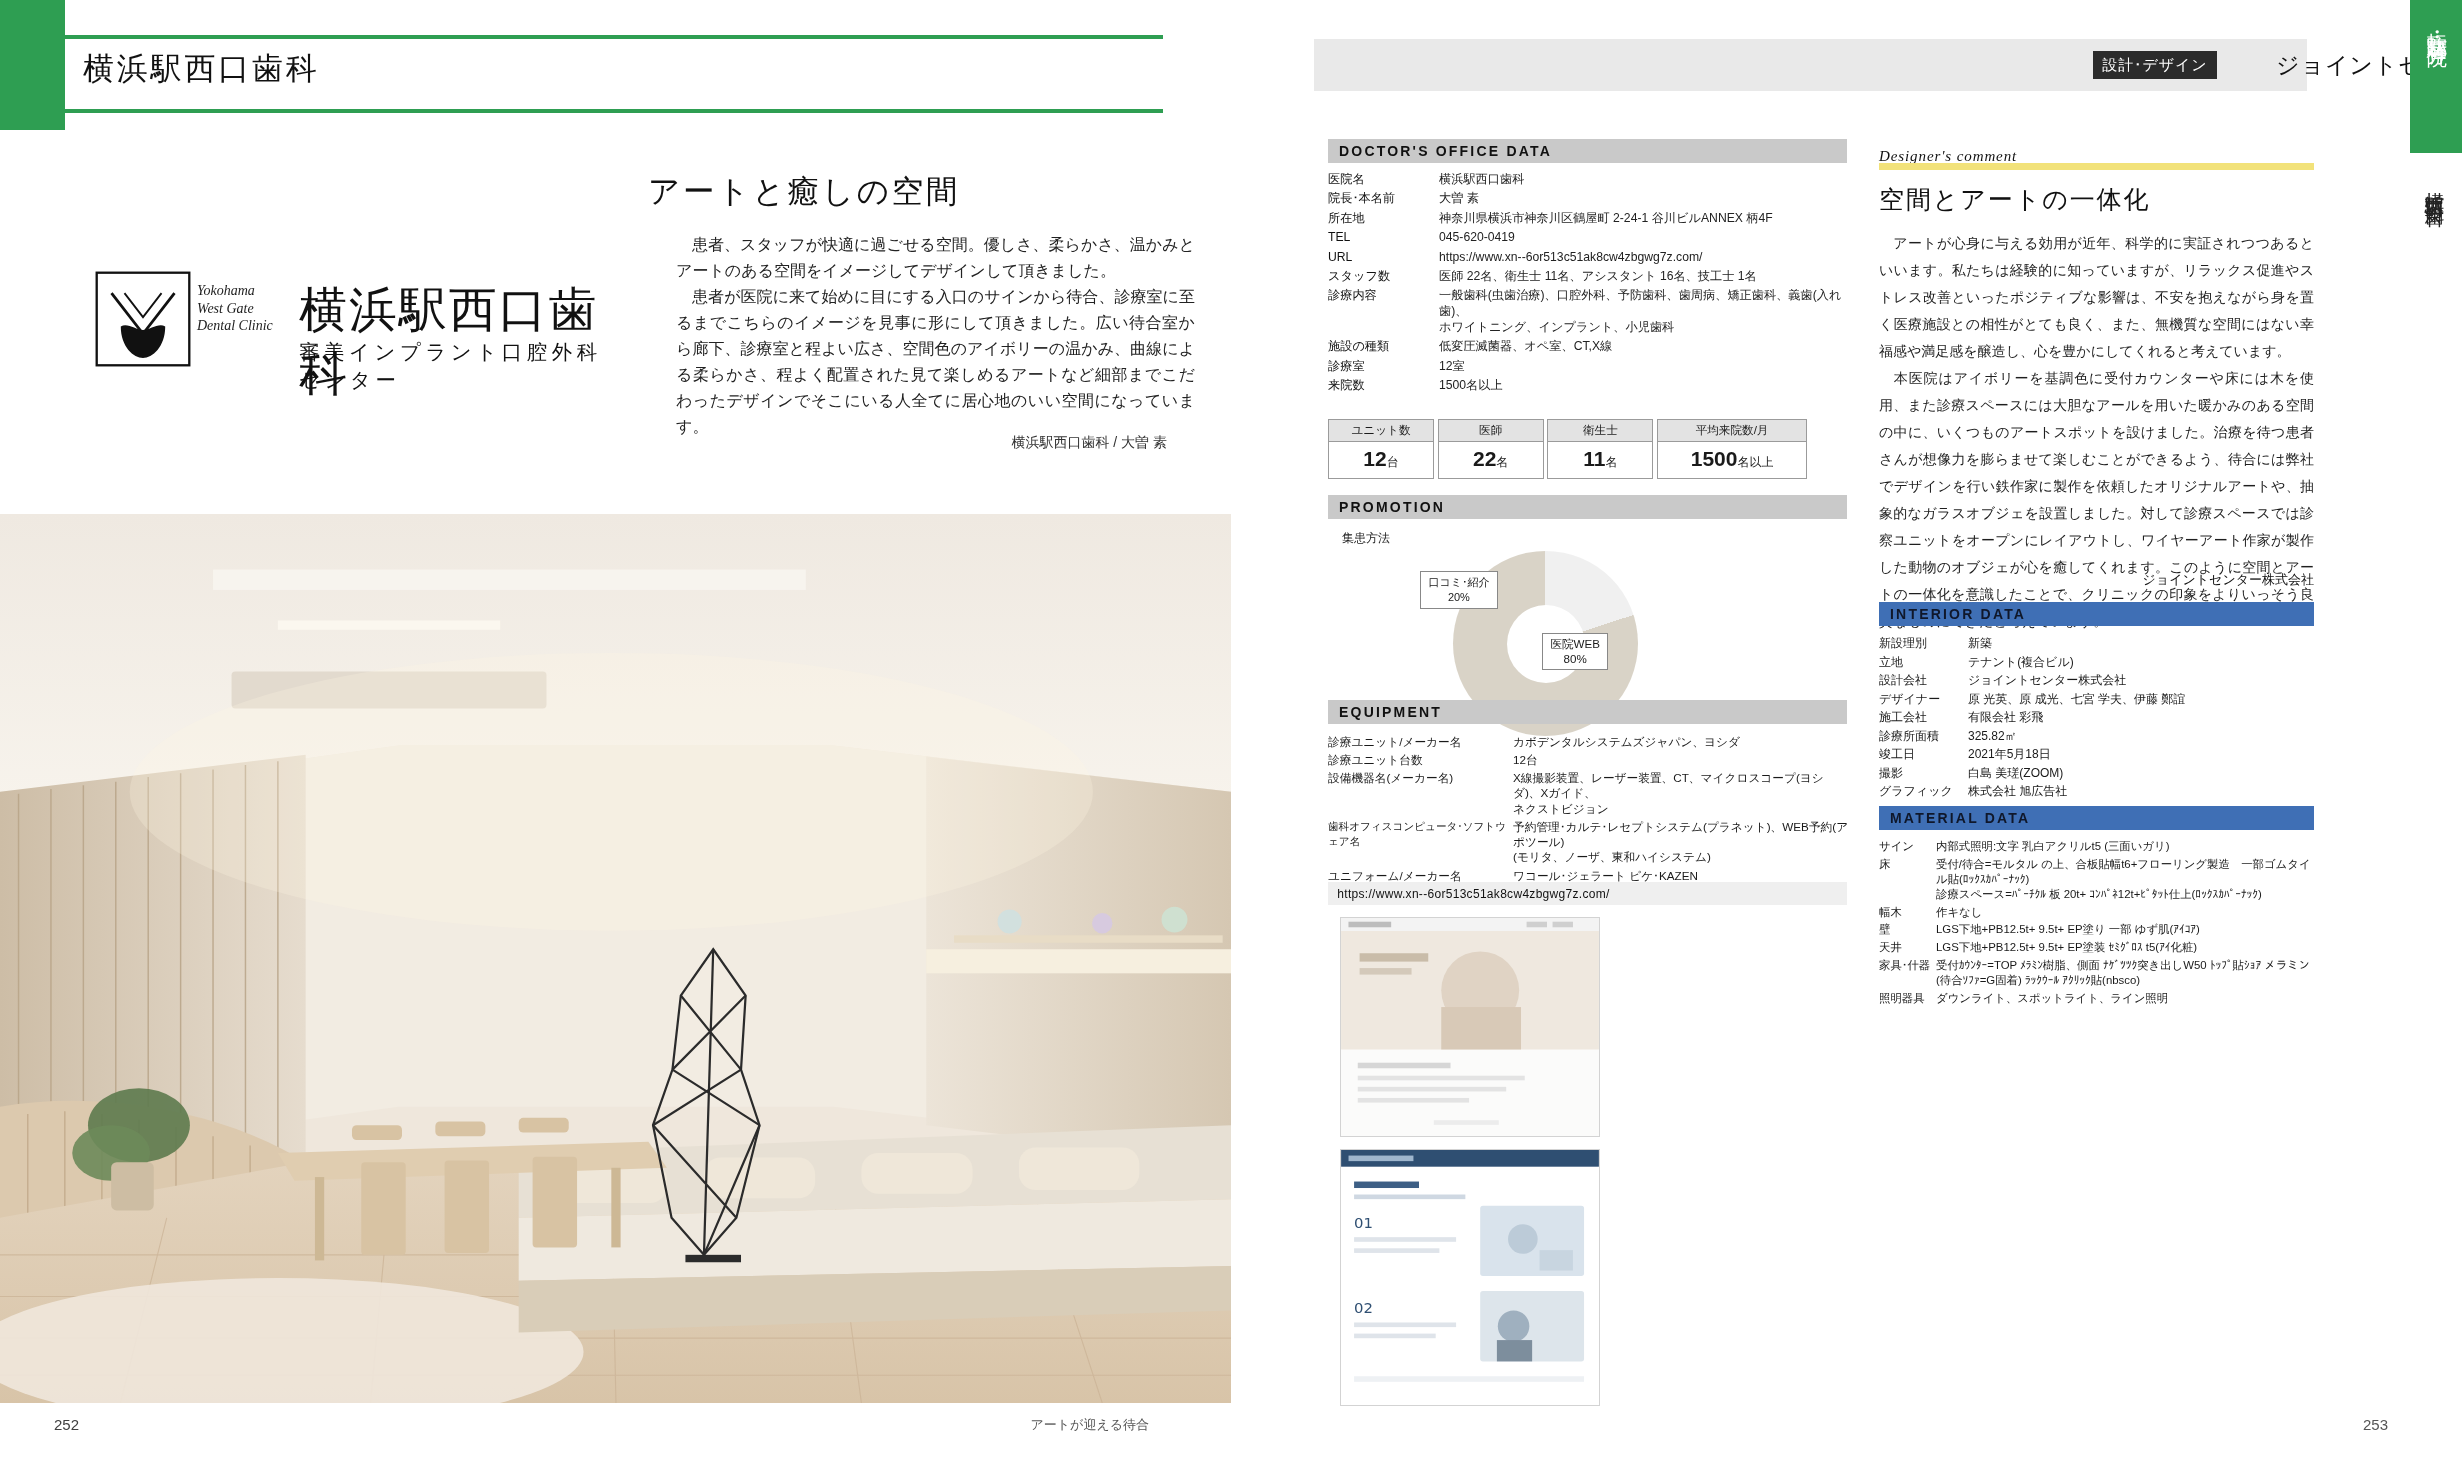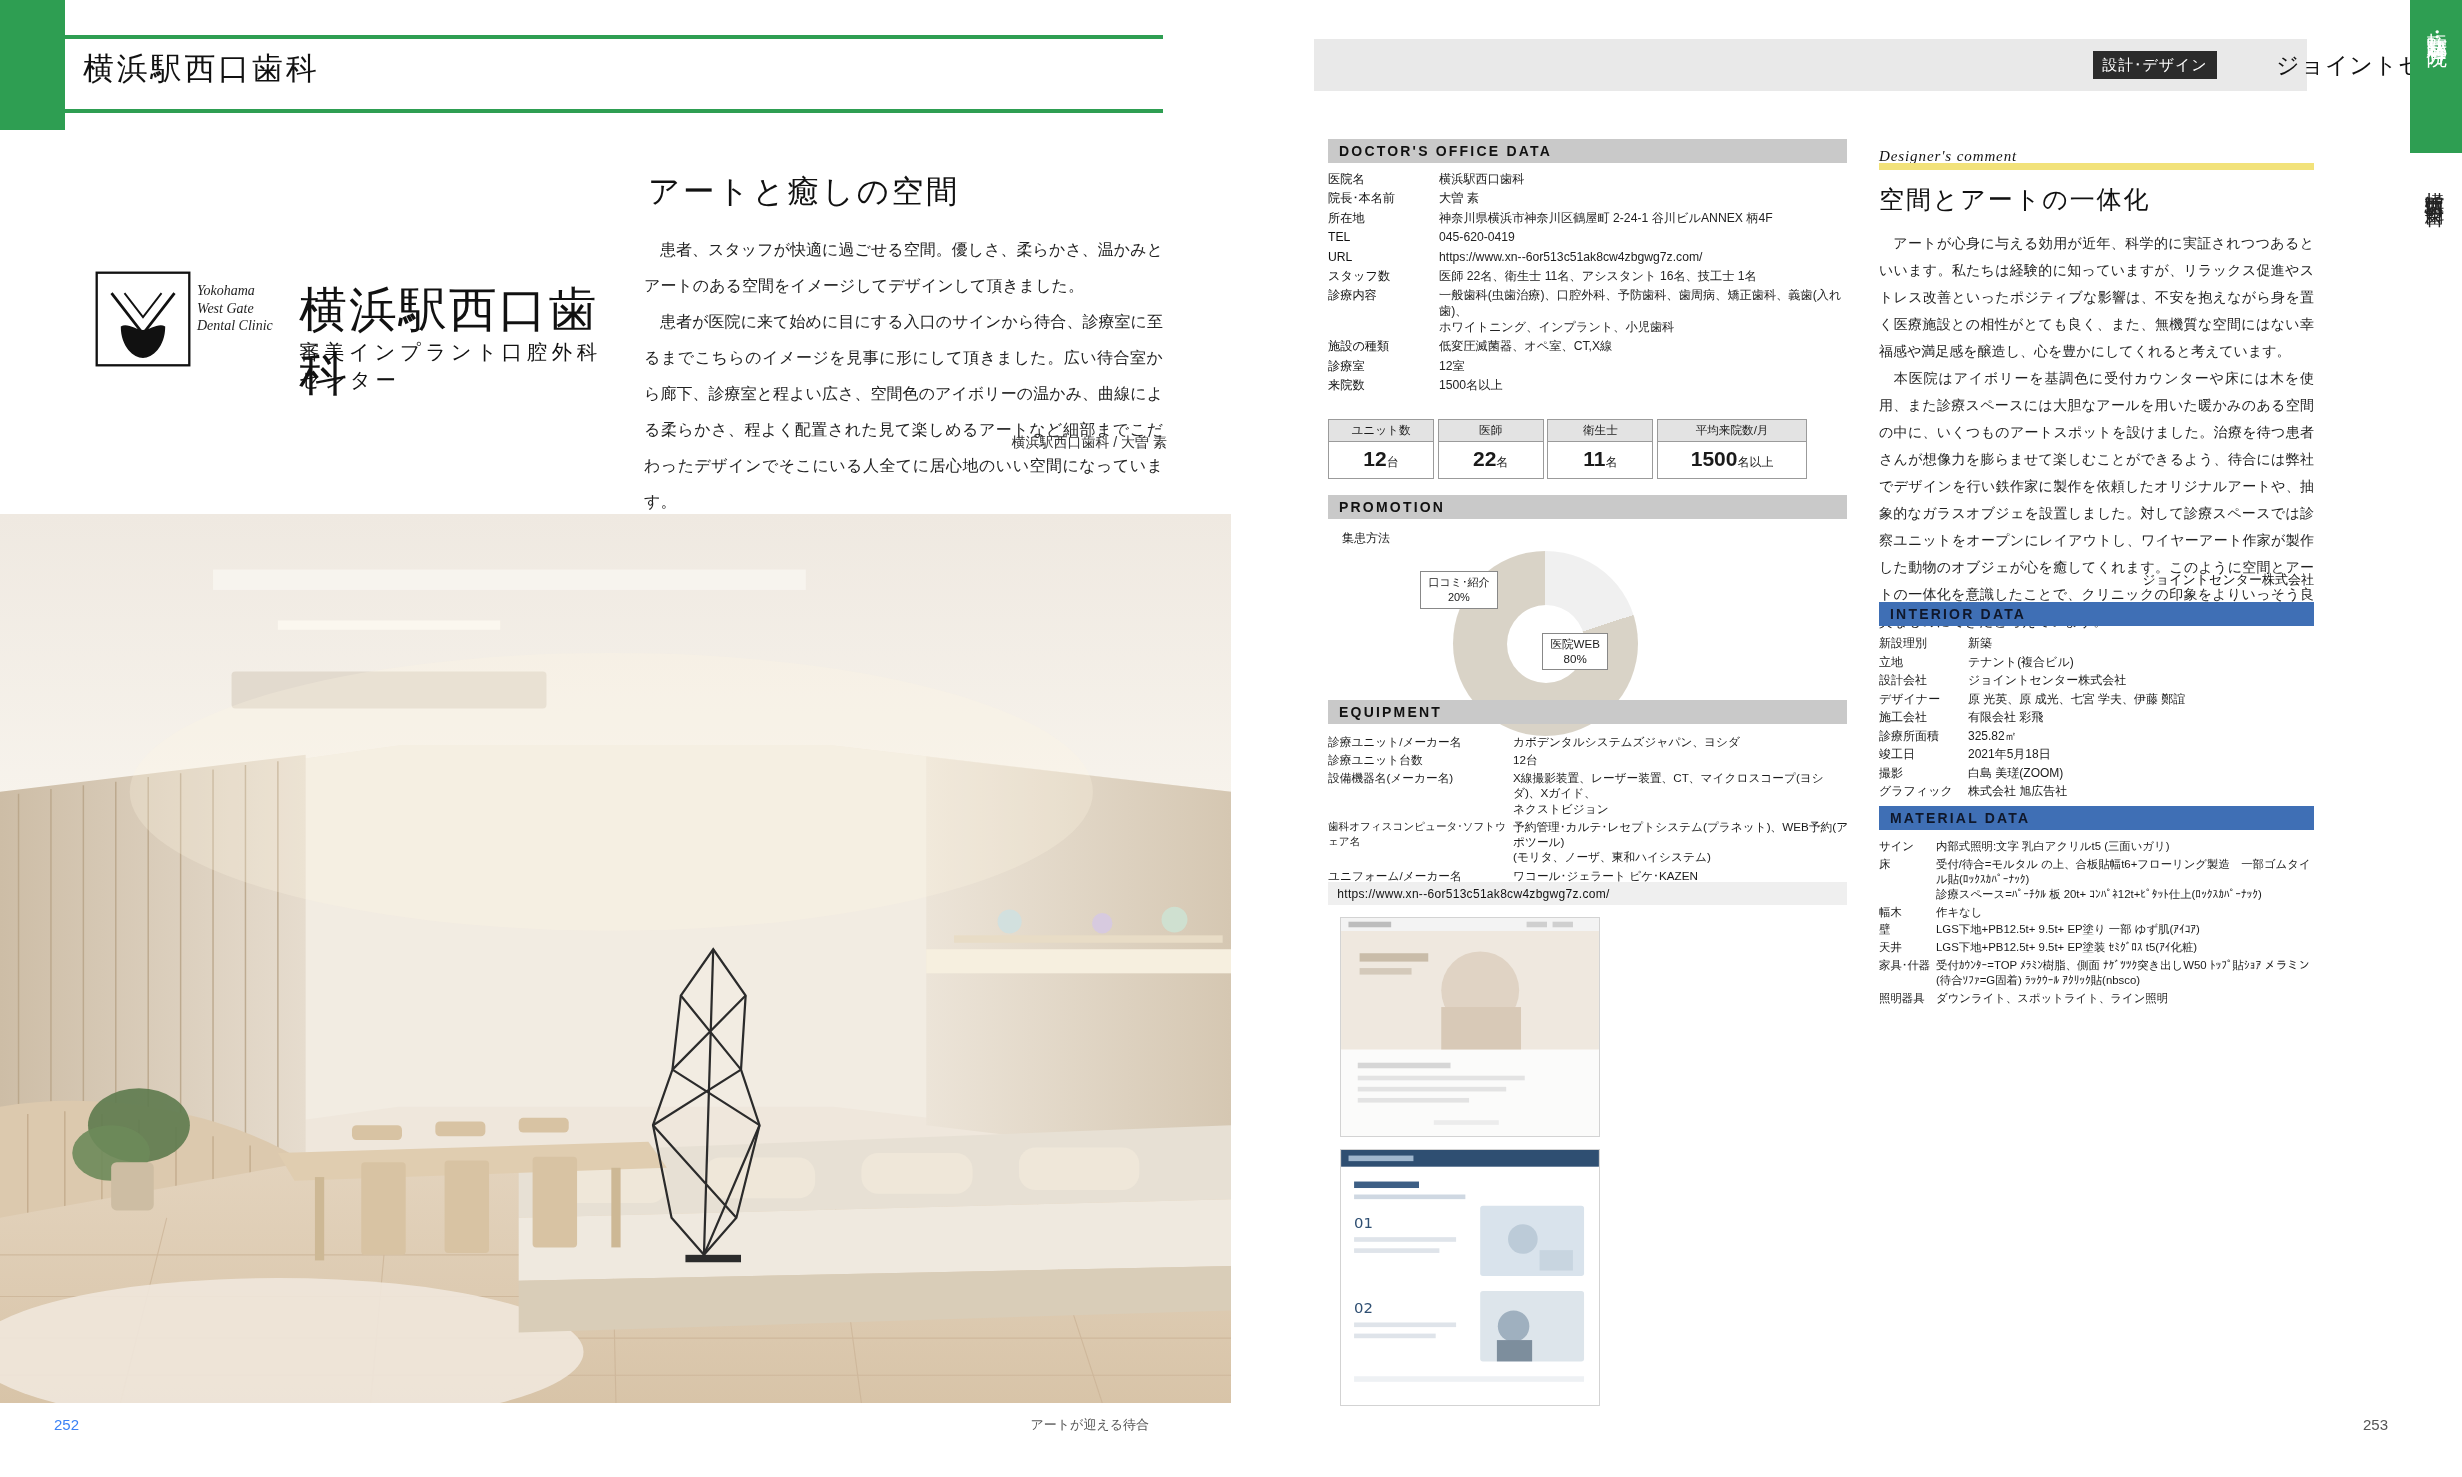--- a/index.html
+++ b/index.html
@@ -21,26 +21,26 @@
   .left-title{position:absolute;left:83px;top:48px;font-size:31px;letter-spacing:2.8px;color:#111;font-weight:normal;}
 
   .logo-block{position:absolute;left:93px;top:269px;width:519px;}
   .logo-mark{position:absolute;left:0;top:0;width:100px;height:100px;}
   .logo-mark svg{display:block;}
   .logo-text-en{position:absolute;left:104px;top:13px;font-family:"Liberation Serif","DejaVu Serif",serif;font-size:14px;line-height:17.6px;color:#222;font-style:italic;}
   .logo-text-main{position:absolute;left:206px;top:9.3px;font-size:48px;letter-spacing:1.9px;color:#111;}
   .logo-text-sub{position:absolute;left:206px;top:69px;font-size:20.4px;letter-spacing:4.6px;color:#111;}
 
   .lead-title{position:absolute;left:648px;top:171px;font-size:31.5px;letter-spacing:2.8px;color:#111;}
-  .lead-body{position:absolute;left:644px;top:232px;width:519px;font-size:16px;line-height:36px;color:#222;text-align:justify;}
+  .lead-body{position:absolute;left:676px;top:232px;width:519px;font-size:16px;line-height:26px;color:#222;text-align:justify;}
   .lead-credit{position:absolute;left:648px;top:434px;width:519px;text-align:right;font-size:14px;color:#333;}
 
   .photo-main{position:absolute;left:0;top:514px;width:1231px;height:889px;overflow:hidden;background:#d9cfc2;}
   .photo-caption{position:absolute;left:0;top:1416px;width:1149px;text-align:right;font-size:13px;color:#555;}
-  .folio-left{position:absolute;left:54px;top:1416px;font-size:15px;color:#3b82f6;}
+  .folio-left{position:absolute;left:54px;top:1416px;font-size:15px;color:#404040;}
 
   
   .page-right{position:absolute;left:1231px;top:0;width:1231px;height:1478px;background:#ffffff;}
   .r-head-band{position:absolute;left:83px;top:39px;width:993px;height:52px;background:#e9e9e9;}
   .r-head-tag{position:absolute;left:862px;top:51px;background:#2b2b2b;color:#fff;font-size:15px;padding:4.6px 9.3px;letter-spacing:0.9px;}
   .r-head-company{position:absolute;left:1045px;top:50px;font-size:23px;color:#111;letter-spacing:0.9px;white-space:nowrap;}
 
   .tab-green{position:absolute;right:0;top:0;width:52px;height:153px;background:#2e9e52;}
   .tab-green-text{position:absolute;right:11px;top:16.7px;width:30px;font-size:20.4px;color:#fff;line-height:28px;letter-spacing:1.9px;writing-mode:vertical-rl;}
   .tab-side-text{position:absolute;right:13px;top:176px;font-size:19.5px;color:#222;writing-mode:vertical-rl;letter-spacing:2.8px;}

